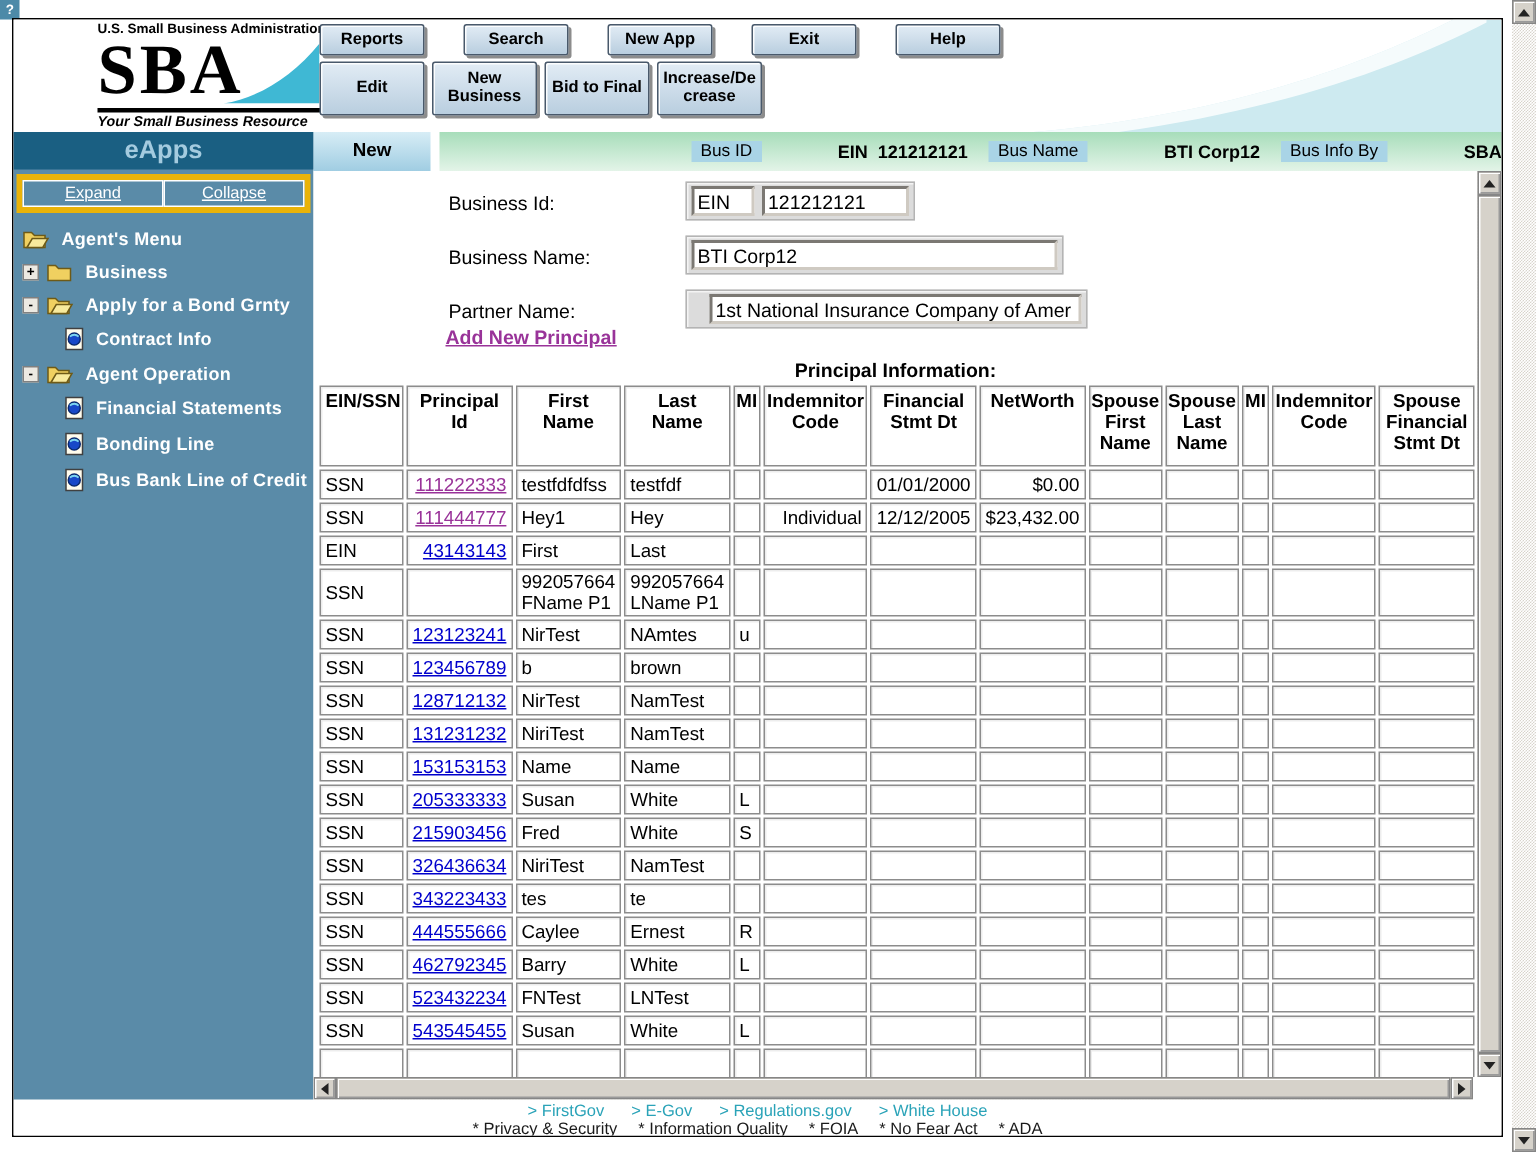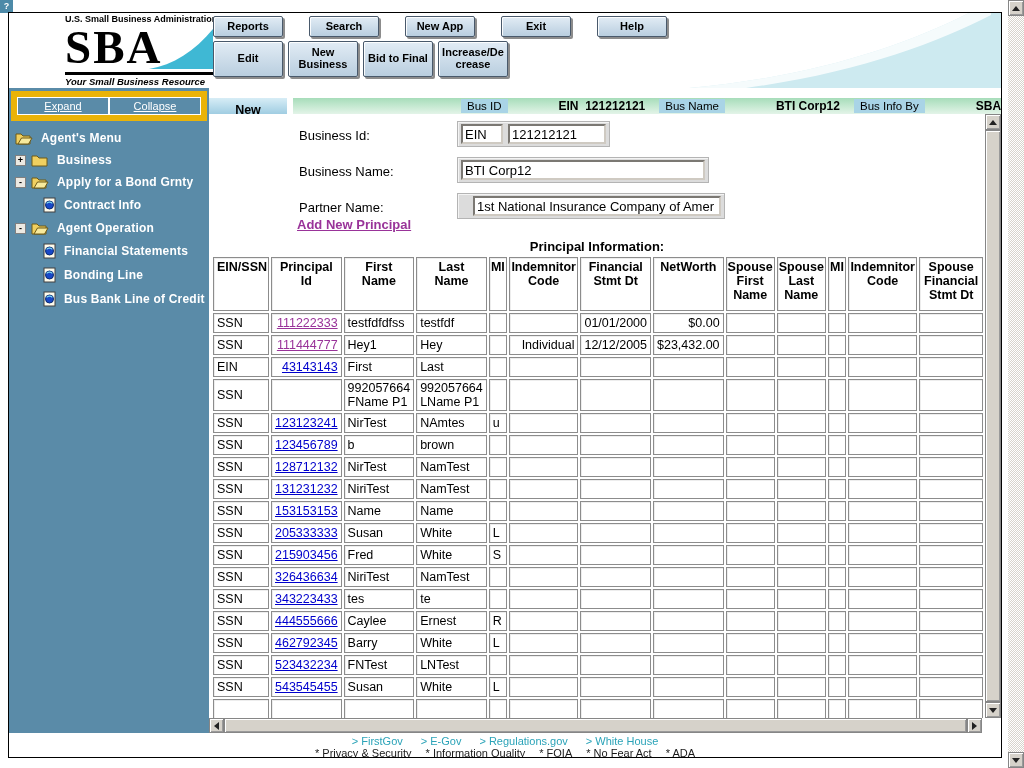--- a/index.html
+++ b/index.html
@@ -52,34 +52,34 @@
   .r1 .hbtn { height:21px; }
   .r2 .hbtn { height:36px; }
 
   
   .mid { display:flex; height:645px; }
 
   
   .sidebar { width:200px; background:#5a8ba8; flex:none; }
   .side-title { height:25px; background:#1a5f82; color:#a4cbdf; font-weight:bold;
     font-size:17px; text-align:center; line-height:24px; }
-  .exprow { display:flex; margin:3px 2px 6px 2px; border:6px solid #eab308; }
+  .exprow { display:flex; margin:3px 2px 6px 2px; border:4px solid #eab308; }
   .expbtn { flex:1; border:1px solid #fff; margin:0; color:#fff; font-size:11px;
     text-align:center; text-decoration:underline; padding:2px 0; cursor:pointer; background:transparent; }
   .trow { display:flex; align-items:center; color:#fff; font-weight:bold; font-size:12px;
     padding:4px 2px 4px 6px; cursor:pointer; white-space:nowrap; }
   .trow.ind { padding-left:34px; }
   .toggle { width:11px; height:11px; background:#ece9e2; border:1px solid #808080; color:#000;
     font-size:9px; font-weight:bold; line-height:9px; text-align:center; margin-right:5px; flex:none; }
   .ticon { margin-right:8px; display:inline-flex; flex:none; }
   .tlabel { letter-spacing:.2px; }
 
   
   .rightcol { flex:1; display:flex; flex-direction:column; min-width:0; }
-  .statusbar { height:16px; display:flex;margin-top:10px; }
+  .statusbar { height:26px; display:flex; }
   .newtab { width:78px; flex:none; background:linear-gradient(#d7edf6,#a0cde2);
     font-weight:bold; font-size:12.5px; text-align:center; line-height:25px; margin-right:6px; cursor:pointer; }
   .greenbar { flex:1; background:linear-gradient(#a7ddba,#e3f4e8); display:flex;
     align-items:center; padding-left:168px; min-width:0; overflow:hidden; }
   .chip { background:#a9d4e6; font-size:11.5px; padding:1px 6px; margin-right:8px; white-space:pre; }
   .chipval { font-size:12px; font-weight:bold; margin-right:14px; white-space:pre;padding-left:43px; }
 
   
   .content { position:relative; flex:1; background:#fff; overflow:hidden; }
   .flabel { position:absolute; left:90px; font-size:13px; color:#000; }
@@ -163,20 +163,21 @@
           <button class="hbtn">Edit</button>
           <button class="hbtn">New Business</button>
           <button class="hbtn">Bid to Final</button>
           <button class="hbtn">Increase/Decrease</button>
         </div>
     </div>
 
     <div class="mid">
 
       <div class="sidebar">
+        <div class="side-title">eApps</div>
         <div class="exprow">
           <button class="expbtn">Expand</button>
           <button class="expbtn">Collapse</button>
         </div>
         <div id="tree">
             <div class="trow">
               <span class="ticon">
                 <svg width="18" height="14" viewBox="0 0 18 14">
                   <path d="M1,13 L1,3 L6,3 L8,5 L15,5 L15,13 Z" fill="#f0d060" stroke="#6e5a16"></path>
                   <path d="M3,13 L6.5,7 L17,7 L13.5,13 Z" fill="#f8ea9c" stroke="#6e5a16"></path>

